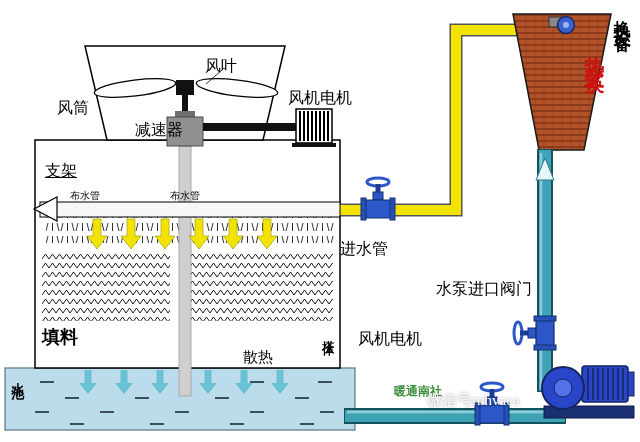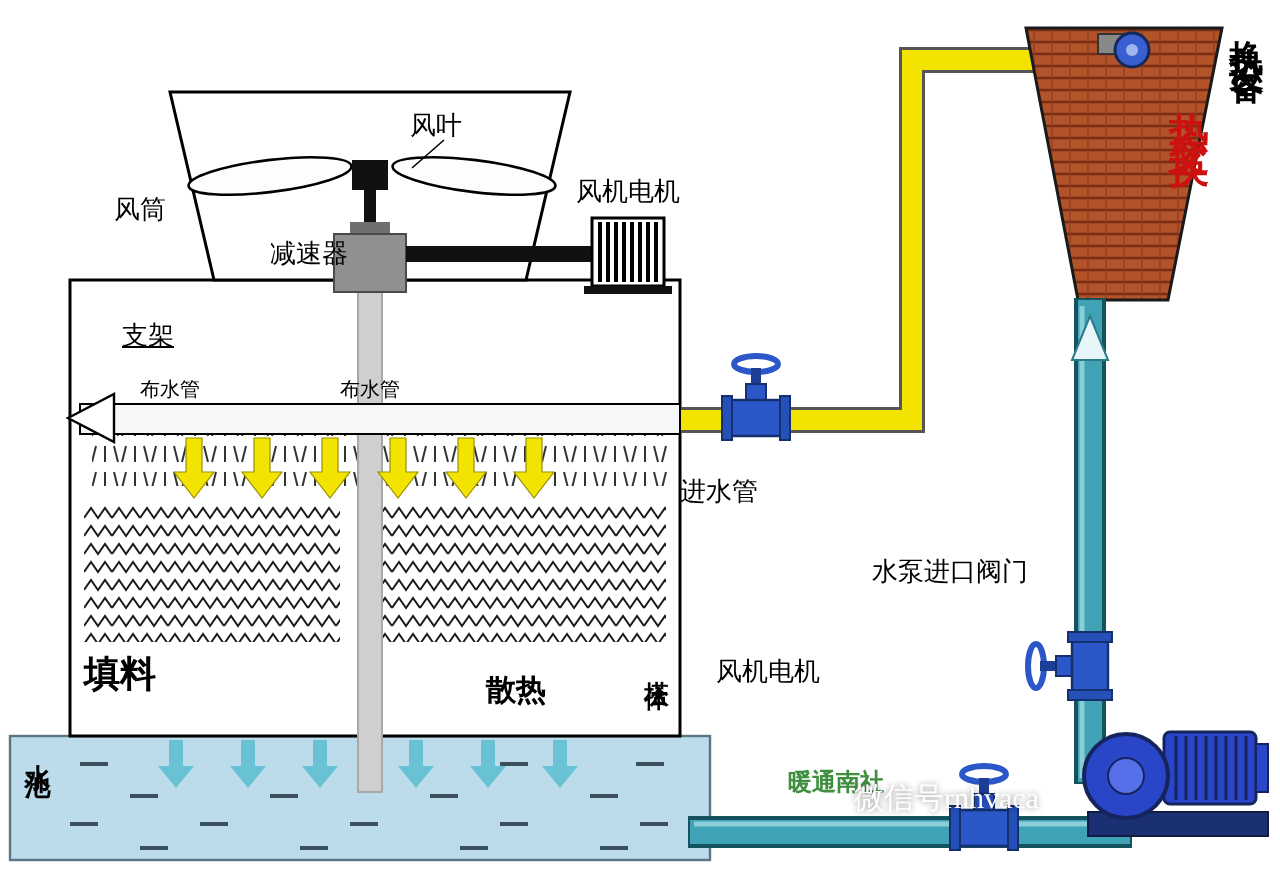--- a/index.html
+++ b/index.html
@@ -2,27 +2,27 @@
 <html><head>
 <meta charset="utf-8">
 <style>
   html,body { margin:0; padding:0; background:#fff; }
   .stage {
     position:relative; width:640px; height:442px; background:#fff;
     font-family:"DejaVu Sans","Liberation Sans",sans-serif; overflow:hidden;
   }
   .stage svg { position:absolute; left:0; top:0; }
   .labels { position:absolute; inset:0; pointer-events:none; }
-  .lbl { position:absolute; color:#000; white-space:nowrap; font-size:13px; line-height:1.1; }
+  .lbl { position:absolute; color:#000; white-space:nowrap; font-size:16px; line-height:1.1; }
   .v  { writing-mode:vertical-rl; text-orientation:upright; }
   .lbl-heat-equip { font-size:17px; letter-spacing:5px; font-weight:bold; }
   .lbl-heat-exch  { font-size:20px; letter-spacing:9px; font-weight:bold; color:#cc1111; }
   .lbl-small { font-size:10px; }
   .lbl-fill { font-size:18px; font-weight:bold;font-family:Liberation Serif, serif; }
-  .lbl-sanre { font-size:15px; font-weight:bold; }
+  .lbl-sanre { font-size:15px; font-weight:normal;margin-top:12px; }
   .lbl-tati { font-size:12px; font-weight:bold; letter-spacing:4px; }
   .lbl-pool { font-size:13px; font-weight:bold; letter-spacing:4px; }
   .wm-green { color:#3f8f3f; font-size:12px; font-weight:bold; }
   .wm-white { color:#ffffff; font-size:15px; text-shadow:0 0 3px rgba(0,0,0,.45);font-family:Liberation Serif, serif; }
 </style>
 </head>
 <body>
 
 <div class="stage">
 
@@ -149,21 +149,21 @@
 </svg>
 
 <div class="labels">
   <div class="lbl v lbl-heat-equip" style="left:613px; top:6px;">换热设备</div>
   <div class="lbl v lbl-heat-exch" style="left:584px; top:40px;">热交换</div>
 
   <div class="lbl" style="left:205px; top:57px;">风叶</div>
   <div class="lbl" style="left:57px;  top:99px;">风筒</div>
   <div class="lbl" style="left:288px; top:89px;font-family:Liberation Serif, serif;">风机电机</div>
   <div class="lbl" style="left:135px; top:121px;">减速器</div>
-  <div class="lbl" style="left:61px;  top:162px;text-decoration:underline;">支架</div>
+  <div class="lbl" style="left:45px;  top:162px;text-decoration:underline;">支架</div>
 
   <div class="lbl lbl-small" style="left:70px;  top:190px;">布水管</div>
   <div class="lbl lbl-small" style="left:170px; top:190px;">布水管</div>
 
   <div class="lbl" style="left:328px; top:240px;margin-left:12px;">进水管</div>
   <div class="lbl" style="left:358px; top:330px;">风机电机</div>
   <div class="lbl" style="left:436px; top:280px;">水泵进口阀门</div>
 
   <div class="lbl lbl-fill" style="left:42px;  top:328px;">填料</div>
   <div class="lbl lbl-sanre" style="left:243px; top:337px;">散热</div>

